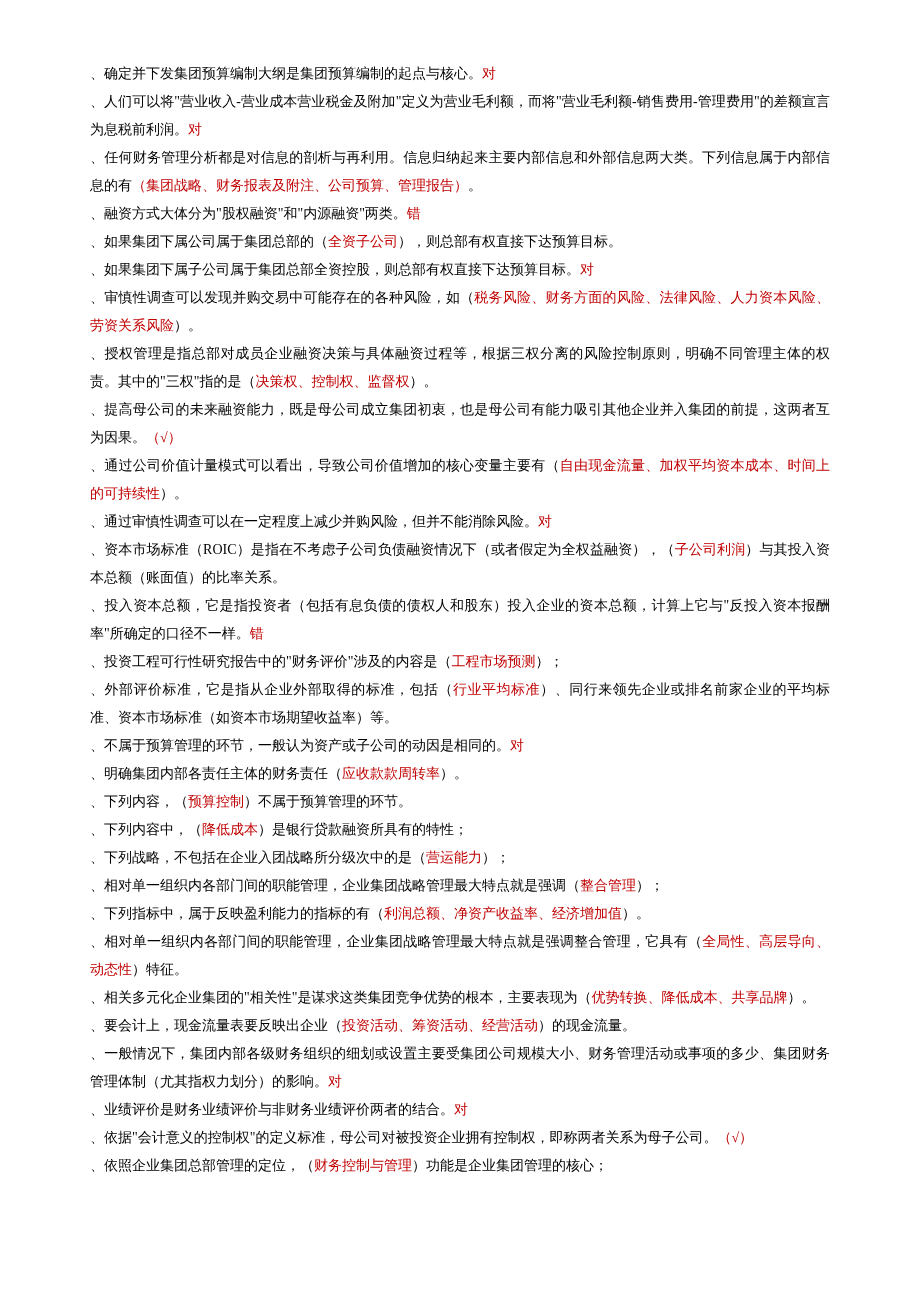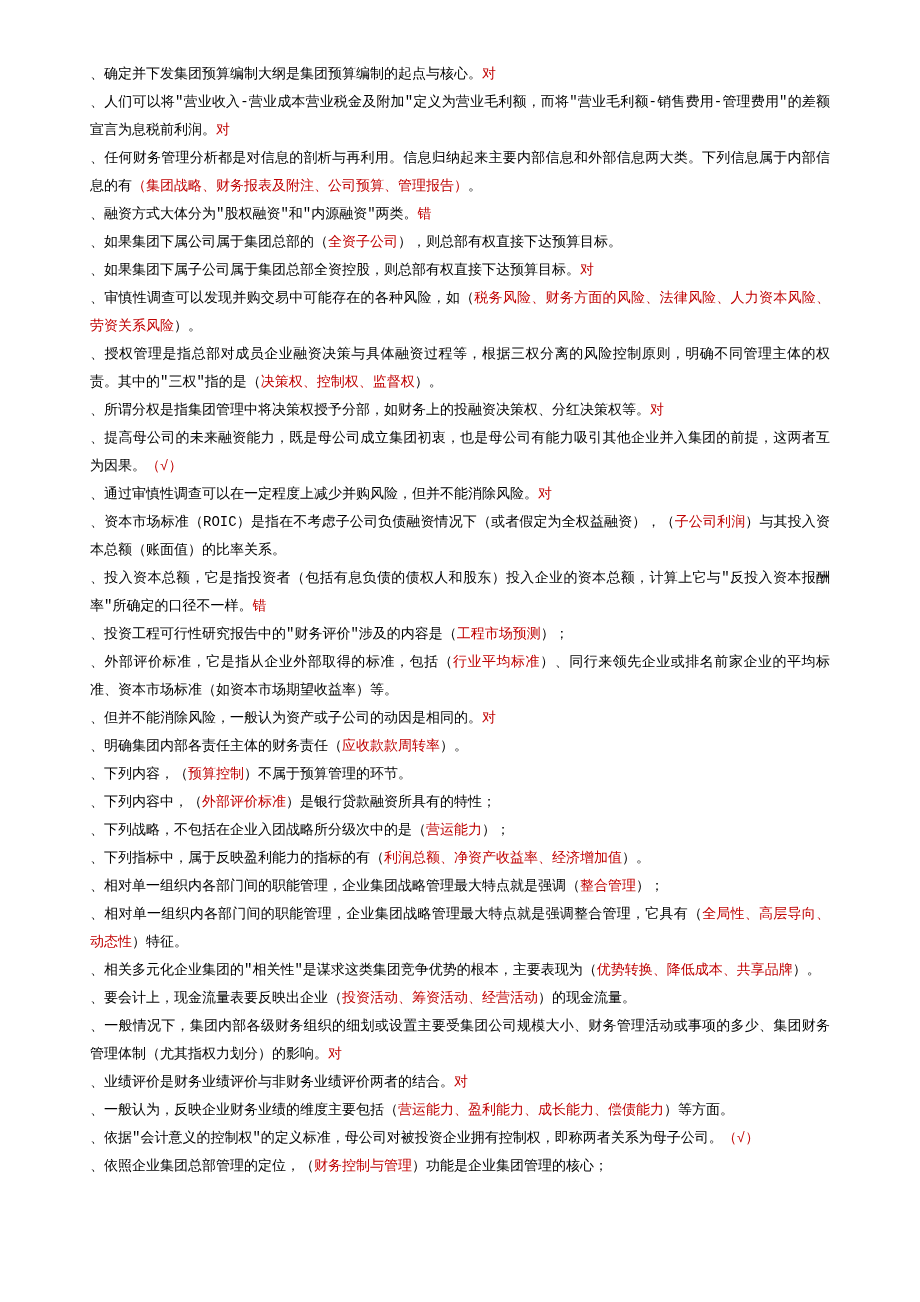--- a/index.html
+++ b/index.html
@@ -9,51 +9,49 @@
     font-size: 14px;
     line-height: 2.0;
     color: #000;
     background: #fff;
     width: 920px;
     box-sizing: border-box;
   }
   .item {
     text-align: justify;
     word-break: break-all;
-    font-family: Liberation Mono, monospace;
   }
   .red { color: #c00000; }
 </style>
 </head>
 <body>
 
 <div id="content">
     <div class="item"><span>、确定并下发集团预算编制大纲是集团预算编制的起点与核心。</span><span class="red">对</span></div>
     <div class="item"><span>、人们可以将"营业收入-营业成本营业税金及附加"定义为营业毛利额，而将"营业毛利额-销售费用-管理费用"的差额宣言为息税前利润。</span><span class="red">对</span></div>
     <div class="item"><span>、任何财务管理分析都是对信息的剖析与再利用。信息归纳起来主要内部信息和外部信息两大类。下列信息属于内部信息的有</span><span class="red">（集团战略、财务报表及附注、公司预算、管理报告）</span><span>。</span></div>
     <div class="item"><span>、融资方式大体分为"股权融资"和"内源融资"两类。</span><span class="red">错</span></div>
     <div class="item"><span>、如果集团下属公司属于集团总部的（</span><span class="red">全资子公司</span><span>），则总部有权直接下达预算目标。</span></div>
     <div class="item"><span>、如果集团下属子公司属于集团总部全资控股，则总部有权直接下达预算目标。</span><span class="red">对</span></div>
     <div class="item"><span>、审慎性调查可以发现并购交易中可能存在的各种风险，如（</span><span class="red">税务风险、财务方面的风险、法律风险、人力资本风险、劳资关系风险</span><span>）。</span></div>
     <div class="item"><span>、授权管理是指总部对成员企业融资决策与具体融资过程等，根据三权分离的风险控制原则，明确不同管理主体的权责。其中的"三权"指的是（</span><span class="red">决策权、控制权、监督权</span><span>）。</span></div>
-    <div class="item"><span>、所谓分权是指集团管理中将决策权授予分部，如财务上的投融资决策权、分红决策权等。</span><span class="red">对</span></div>
     <div class="item"><span>、提高母公司的未来融资能力，既是母公司成立集团初衷，也是母公司有能力吸引其他企业并入集团的前提，这两者互为因果。</span><span class="red">（√）</span></div>
+    <div class="item"><span>、通过公司价值计量模式可以看出，导致公司价值增加的核心变量主要有（</span><span class="red">自由现金流量、加权平均资本成本、时间上的可持续性</span><span>）。</span></div>
     <div class="item"><span>、通过审慎性调查可以在一定程度上减少并购风险，但并不能消除风险。</span><span class="red">对</span></div>
     <div class="item"><span>、资本市场标准（ROIC）是指在不考虑子公司负债融资情况下（或者假定为全权益融资），（</span><span class="red">子公司利润</span><span>）与其投入资本总额（账面值）的比率关系。</span></div>
     <div class="item"><span>、投入资本总额，它是指投资者（包括有息负债的债权人和股东）投入企业的资本总额，计算上它与"反投入资本报酬率"所确定的口径不一样。</span><span class="red">错</span></div>
     <div class="item"><span>、投资工程可行性研究报告中的"财务评价"涉及的内容是（</span><span class="red">工程市场预测</span><span>）；</span></div>
     <div class="item"><span>、外部评价标准，它是指从企业外部取得的标准，包括（</span><span class="red">行业平均标准</span><span>）、同行来领先企业或排名前家企业的平均标准、资本市场标准（如资本市场期望收益率）等。</span></div>
-    <div class="item"><span>、但并不能消除风险，一般认为资产或子公司的动因是相同的。</span><span class="red">对</span></div>
+    <div class="item"><span>、不属于预算管理的环节，一般认为资产或子公司的动因是相同的。</span><span class="red">对</span></div>
     <div class="item"><span>、明确集团内部各责任主体的财务责任（</span><span class="red">应收款款周转率</span><span>）。</span></div>
     <div class="item"><span>、下列内容，（</span><span class="red">预算控制</span><span>）不属于预算管理的环节。</span></div>
-    <div class="item"><span>、下列内容中，（</span><span class="red">外部评价标准</span><span>）是银行贷款融资所具有的特性；</span></div>
+    <div class="item"><span>、下列内容中，（</span><span class="red">降低成本</span><span>）是银行贷款融资所具有的特性；</span></div>
     <div class="item"><span>、下列战略，不包括在企业入团战略所分级次中的是（</span><span class="red">营运能力</span><span>）；</span></div>
+    <div class="item"><span>、相对单一组织内各部门间的职能管理，企业集团战略管理最大特点就是强调（</span><span class="red">整合管理</span><span>）；</span></div>
     <div class="item"><span>、下列指标中，属于反映盈利能力的指标的有（</span><span class="red">利润总额、净资产收益率、经济增加值</span><span>）。</span></div>
-    <div class="item"><span>、相对单一组织内各部门间的职能管理，企业集团战略管理最大特点就是强调（</span><span class="red">整合管理</span><span>）；</span></div>
     <div class="item"><span>、相对单一组织内各部门间的职能管理，企业集团战略管理最大特点就是强调整合管理，它具有（</span><span class="red">全局性、高层导向、动态性</span><span>）特征。</span></div>
     <div class="item"><span>、相关多元化企业集团的"相关性"是谋求这类集团竞争优势的根本，主要表现为（</span><span class="red">优势转换、降低成本、共享品牌</span><span>）。</span></div>
     <div class="item"><span>、要会计上，现金流量表要反映出企业（</span><span class="red">投资活动、筹资活动、经营活动</span><span>）的现金流量。</span></div>
     <div class="item"><span>、一般情况下，集团内部各级财务组织的细划或设置主要受集团公司规模大小、财务管理活动或事项的多少、集团财务管理体制（尤其指权力划分）的影响。</span><span class="red">对</span></div>
     <div class="item"><span>、业绩评价是财务业绩评价与非财务业绩评价两者的结合。</span><span class="red">对</span></div>
-    <div class="item"><span>、一般认为，反映企业财务业绩的维度主要包括（</span><span class="red">营运能力、盈利能力、成长能力、偿债能力</span><span>）等方面。</span></div>
     <div class="item"><span>、依据"会计意义的控制权"的定义标准，母公司对被投资企业拥有控制权，即称两者关系为母子公司。</span><span class="red">（√）</span></div>
     <div class="item"><span>、依照企业集团总部管理的定位，（</span><span class="red">财务控制与管理</span><span>）功能是企业集团管理的核心；</span></div>
   </div>
 
 </body></html>

